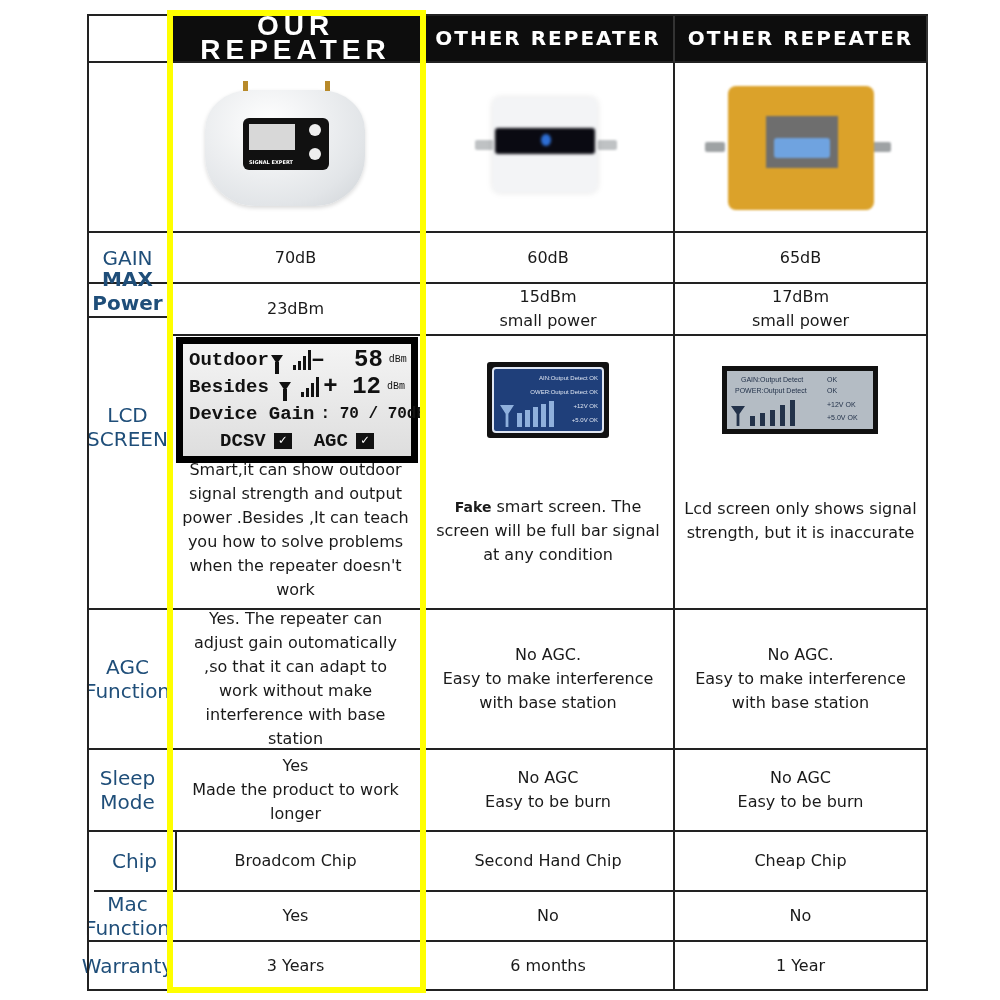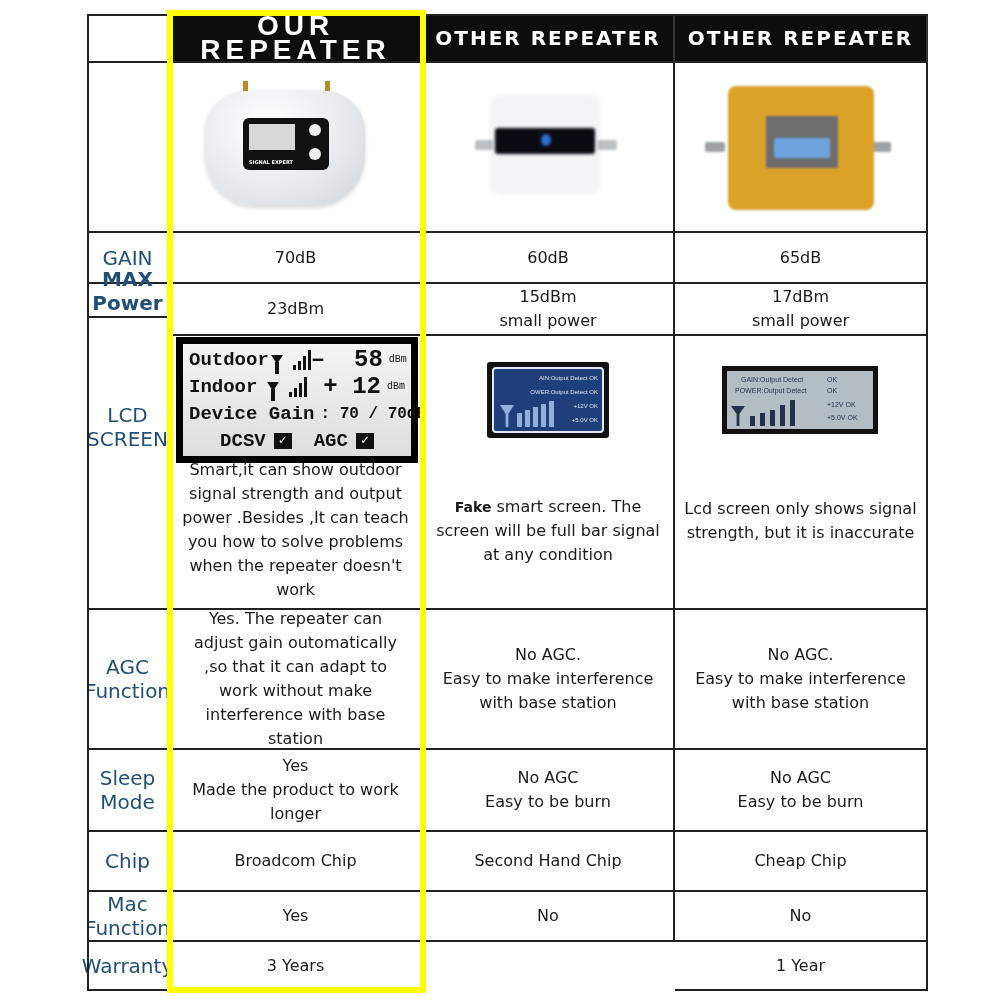--- a/index.html
+++ b/index.html
@@ -152,21 +152,21 @@
   </div>
   <div class="cell" style="left:336px;top:736px;width:252px;height:82px;flex-direction:column;">
     <span>No AGC</span>
     <span>Easy to be burn</span>
   </div>
   <div class="cell" style="left:588px;top:736px;width:253px;height:82px;flex-direction:column;">
     <span>No AGC</span>
     <span>Easy to be burn</span>
   </div>
 
-  <div class="cell lbl" style="left:0;top:818px;width:83px;height:60px;">
+  <div class="cell lbl" style="left:7px;top:818px;width:83px;height:60px;">
       <span>Chip</span>
     </div>
   <div class="cell" style="left:83px;top:818px;width:253px;height:60px;">
       <span>Broadcom Chip</span>
     </div>
   <div class="cell" style="left:336px;top:818px;width:252px;height:60px;">
       <span>Second Hand Chip</span>
     </div>
   <div class="cell" style="left:588px;top:818px;width:253px;height:60px;">
       <span>Cheap Chip</span>
@@ -184,20 +184,23 @@
     </div>
   <div class="cell" style="left:588px;top:878px;width:253px;height:50px;">
       <span>No</span>
     </div>
 
   <div class="cell lbl" style="left:0;top:928px;width:83px;height:49px;">
       <span>Warranty</span>
     </div>
   <div class="cell" style="left:83px;top:928px;width:253px;height:49px;">
       <span>3 Years</span>
+    </div>
+  <div class="cell" style="left:336px;top:928px;width:252px;height:49px;">
+      <span>6 months</span>
     </div>
   <div class="cell" style="left:588px;top:928px;width:253px;height:49px;">
       <span>1 Year</span>
     </div>
 </div>
 <div class="outer-left"></div>
 <div class="outer-top"></div>
 
 <div class="dev-ours">
   <div class="stub" style="left:38px;"></div>
@@ -234,21 +237,21 @@
       <span class="bars">
           <i style="height:5px"></i>
           <i style="height:9px"></i>
           <i style="height:14px"></i>
           <i style="height:20px"></i>
         </span>
       <span class="val"><span>–</span>&nbsp; <span>58</span></span>
       <span class="unit">dBm</span>
     </div>
     <div class="lcd-row">
-      <span>Indoor</span>
+      <span>Besides</span>
       <span class="ant" style="margin-left:10px;"></span>
       <span class="bars">
           <i style="height:5px"></i>
           <i style="height:9px"></i>
           <i style="height:14px"></i>
           <i style="height:20px"></i>
         </span>
       <span class="val"><span>+</span>&nbsp;<span>12</span></span>
       <span class="unit">dBm</span>
     </div>

